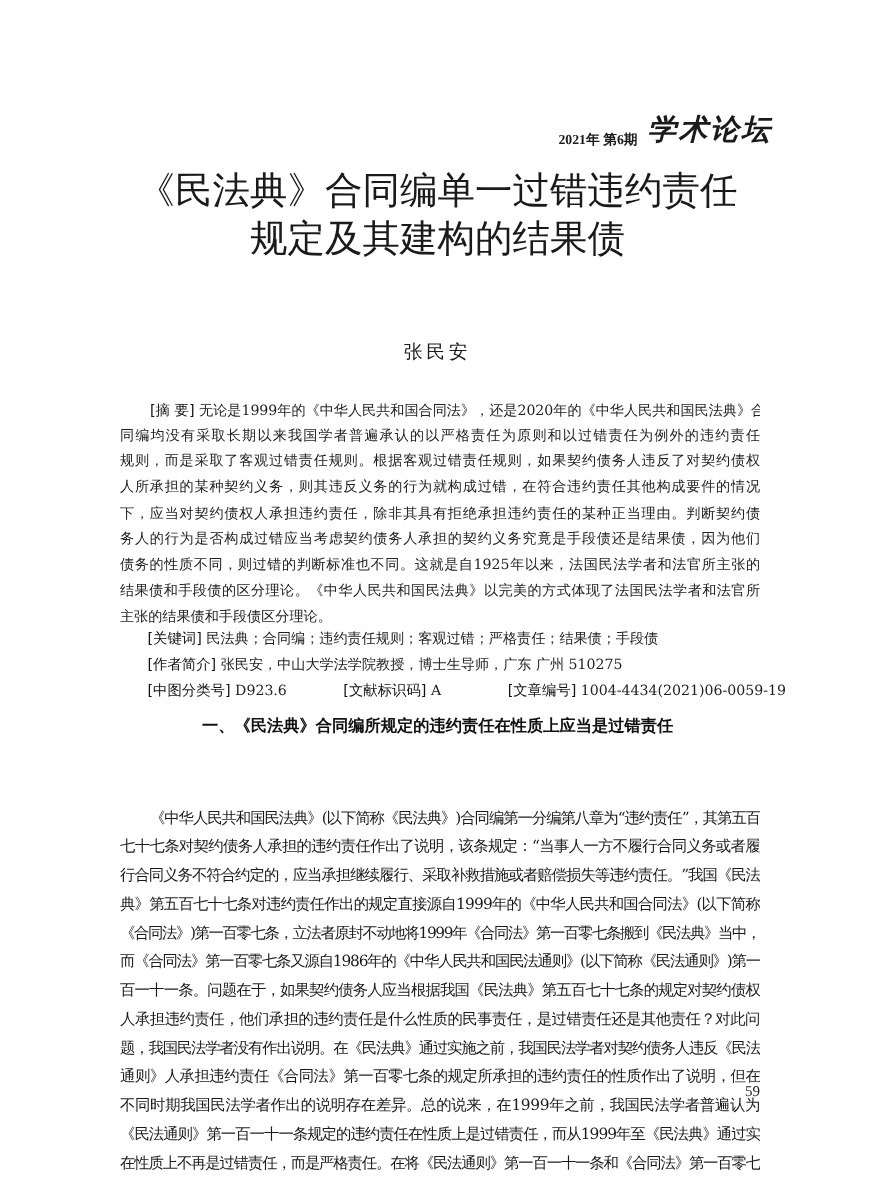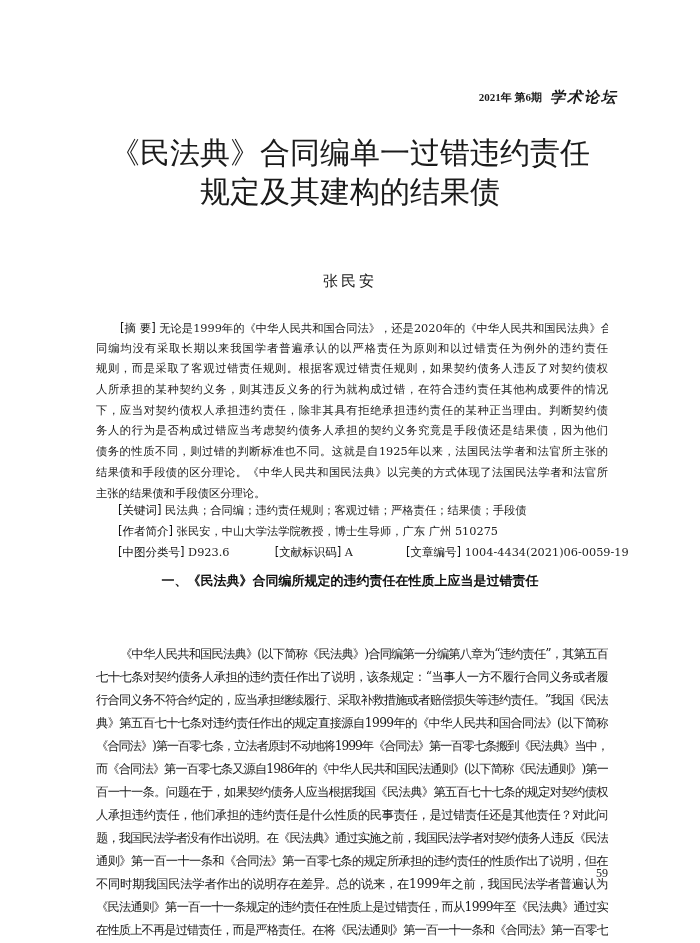--- a/index.html
+++ b/index.html
@@ -2,24 +2,24 @@
 <html><head>
   <meta charset="utf-8">
   <style>
     html, body { margin: 0; padding: 0; background: #ffffff; }
     body {
       width: 700px; height: 943px; position: relative; overflow: hidden;
       font-family: "DejaVu Serif", "Liberation Serif", serif; color: #1a1a1a;
     }
     .header {
       position: absolute; top: 88px; right: 82px;
-      display: flex; align-items: center; gap: 8px;
+      display: flex; align-items: flex-end; gap: 8px;
     }
     .header .issue { font-size: 11px; font-weight: bold; font-family: "Liberation Serif", serif; }
-    .header .journal { font-size: 15px; font-weight: bold; font-style: italic; letter-spacing: 2px; font-family: "DejaVu Serif", serif; }
+    .header .journal { font-size: 23px; font-weight: bold; font-style: italic; letter-spacing: 2px; font-family: "DejaVu Serif", serif; }
     .title {
       position: absolute; top: 133px; left: 0; width: 700px; text-align: center;
       font-family: "DejaVu Sans", sans-serif; font-size: 30px; line-height: 39px; color: #1a1a1a;
     }
     .title div { white-space: nowrap; }
     .author {
       position: absolute; top: 272px; left: 0; width: 700px; text-align: center;
       font-size: 15px; letter-spacing: 3px;
     }
     .abstract {
@@ -99,20 +99,20 @@
 <div class="body" style="top:595px;margin-top:48px;">
   <span class="line indent" style="letter-spacing: -0.852px;">《中华人民共和国民法典》(以下简称《民法典》)合同编第一分编第八章为“违约责任”，其第五百</span>
   <span class="line" style="letter-spacing: -0.524px;">七十七条对契约债务人承担的违约责任作出了说明，该条规定：“当事人一方不履行合同义务或者履</span>
   <span class="line" style="letter-spacing: -0.786px;">行合同义务不符合约定的，应当承担继续履行、采取补救措施或者赔偿损失等违约责任。”我国《民法</span>
   <span class="line" style="letter-spacing: -0.614px;">典》第五百七十七条对违约责任作出的规定直接源自1999年的《中华人民共和国合同法》(以下简称</span>
   <span class="line" style="letter-spacing: -1.101px;">《合同法》)第一百零七条，立法者原封不动地将1999年《合同法》第一百零七条搬到《民法典》当中，</span>
   <span class="line" style="letter-spacing: -0.945px;">而《合同法》第一百零七条又源自1986年的《中华人民共和国民法通则》(以下简称《民法通则》)第一</span>
   <span class="line" style="letter-spacing: -0.661px;">百一十一条。问题在于，如果契约债务人应当根据我国《民法典》第五百七十七条的规定对契约债权</span>
   <span class="line" style="letter-spacing: -0.39px;">人承担违约责任，他们承担的违约责任是什么性质的民事责任，是过错责任还是其他责任？对此问</span>
   <span class="line" style="letter-spacing: -0.919px;">题，我国民法学者没有作出说明。在《民法典》通过实施之前，我国民法学者对契约债务人违反《民法</span>
-  <span class="line" style="letter-spacing: -0.661px;">通则》第一百一十一条和《合同法》第一百零七条的规定所承担的违约责任的性质作出了说明，但在</span>
+  <span class="line" style="letter-spacing: -0.661px;">通则》人承担违约责任《合同法》第一百零七条的规定所承担的违约责任的性质作出了说明，但在</span>
   <span class="line" style="letter-spacing: -0.254px;">不同时期我国民法学者作出的说明存在差异。总的说来，在1999年之前，我国民法学者普遍认为</span>
   <span class="line" style="letter-spacing: -0.778px;">《民法通则》第一百一十一条规定的违约责任在性质上是过错责任，而从1999年至《民法典》通过实</span>
   <span class="line" style="letter-spacing: -0.919px;">在性质上不再是过错责任，而是严格责任。在将《民法通则》第一百一十一条和《合同法》第一百零七</span>
   <span class="line" style="letter-spacing: -0.39px;">条所规定的违约责任视为严格责任的情况下，我国民法学者也承认，契约债务人在少数情况下所承</span>
 </div>
 
 <div class="pagenum">59</div>
 
 </body></html>

